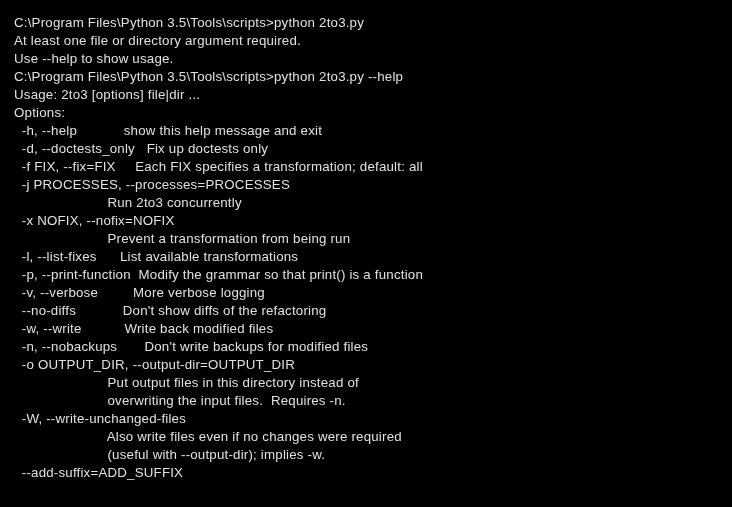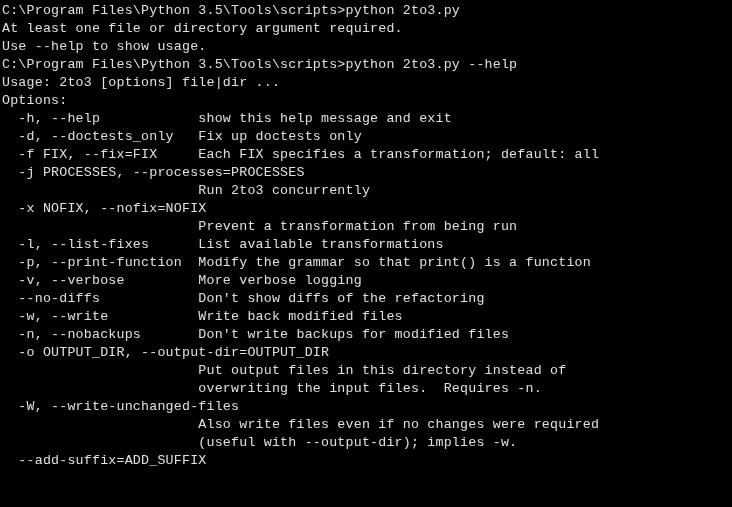--- a/index.html
+++ b/index.html
@@ -4,23 +4,23 @@
 <style>
   html, body {
     margin: 0;
     padding: 0;
     width: 732px;
     height: 507px;
     background: #000000;
     overflow: hidden;
   }
   pre.terminal {
-    margin: 0;
+    margin: 12px;
     padding: 2px;
-    font-family: Liberation Mono, monospace;
+    font-family: Liberation Sans, sans-serif;
     font-size: 13.3px;
     line-height: 18px;
     color: #e0e0e0;
     white-space: pre;
     letter-spacing: 0.2px;
   }
   .line { display: block; }
 </style>
 </head>
 <body>

